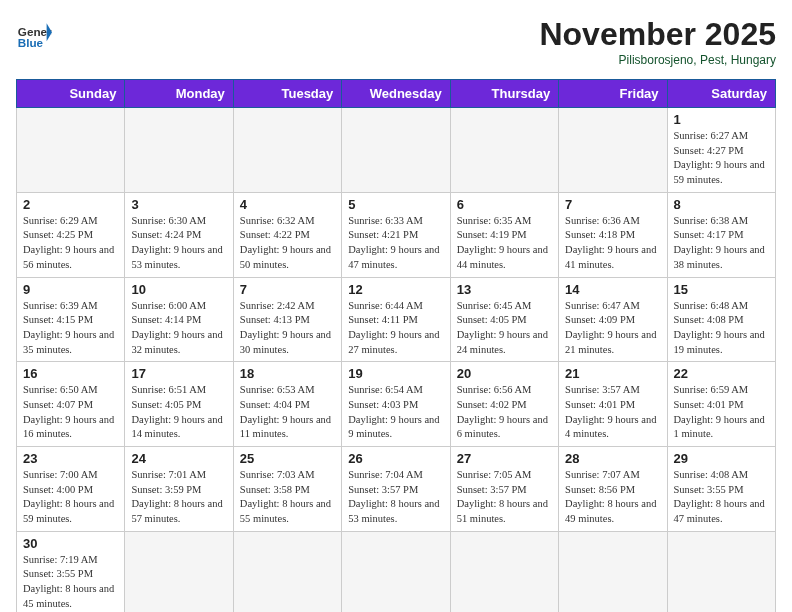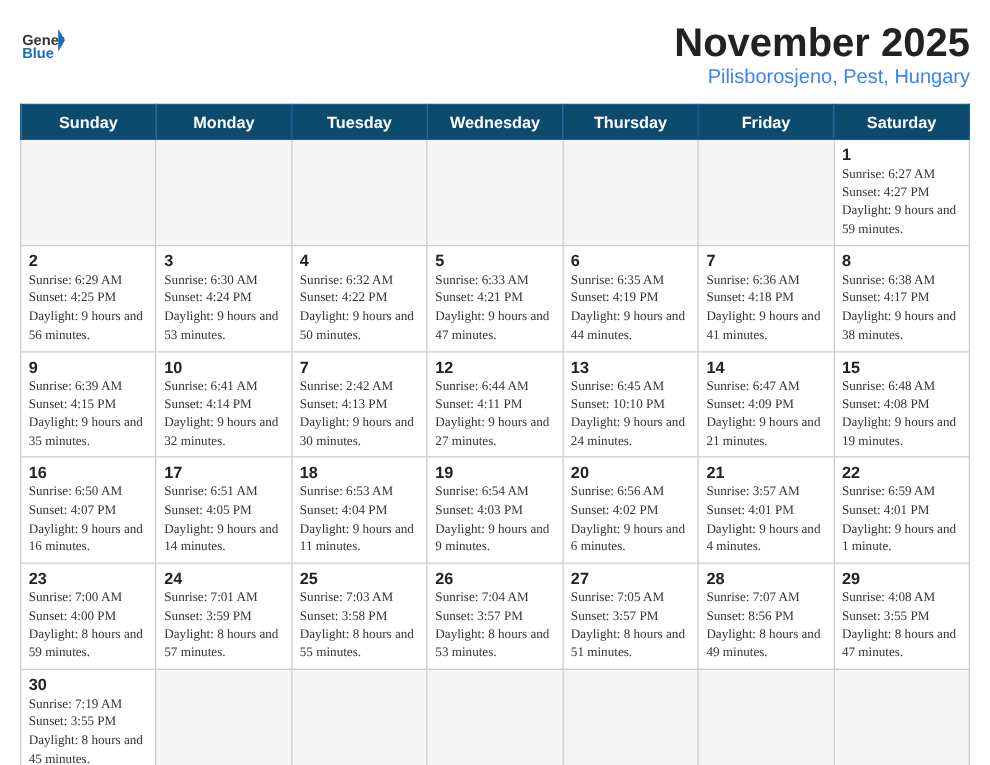--- a/index.html
+++ b/index.html
@@ -27,35 +27,35 @@
     }
     .title-area {
       text-align: right;
     }
     .month-title {
       font-size: 32px;
       font-weight: bold;
       color: #222;
     }
     .location-title {
-      font-size: 16px;
-      color: #3b82f6;
+      font-size: 12px;
+      color: #14532d;
     }
     .calendar {
       width: 100%;
       border-collapse: collapse;
       border: 1px solid #ccc;
     }
     .calendar th {
-      background: #0c4a6e;
+      background: #6d28d9;
       color: #fff;
       font-size: 13px;
       font-weight: bold;
       padding: 6px 8px;
-      text-align: center;
+      text-align: right;
       border: 1px solid #1a5a9a;
     }
     .calendar td {
       border: 1px solid #ccc;
       vertical-align: top;
       padding: 4px 6px;
       width: 108px;
       min-height: 80px;
       background: #fff;
       font-size: 11px;
@@ -179,21 +179,21 @@
       <tr>
         <td>
           <div class="day-number">9</div>
           <div class="day-info">Sunrise: 6:39 AM
 Sunset: 4:15 PM
 Daylight: 9 hours
 and 35 minutes.</div>
         </td>
         <td>
           <div class="day-number">10</div>
-          <div class="day-info">Sunrise: 6:41 AM
+          <div class="day-info">Sunrise: 6:00 AM
 Sunset: 4:14 PM
 Daylight: 9 hours
 and 32 minutes.</div>
         </td>
         <td>
           <div class="day-number">7</div>
           <div class="day-info">Sunrise: 2:42 AM
 Sunset: 4:13 PM
 Daylight: 9 hours
 and 30 minutes.</div>
@@ -201,21 +201,21 @@
         <td>
           <div class="day-number">12</div>
           <div class="day-info">Sunrise: 6:44 AM
 Sunset: 4:11 PM
 Daylight: 9 hours
 and 27 minutes.</div>
         </td>
         <td>
           <div class="day-number">13</div>
           <div class="day-info">Sunrise: 6:45 AM
-Sunset: 10:10 PM
+Sunset: 4:05 PM
 Daylight: 9 hours
 and 24 minutes.</div>
         </td>
         <td>
           <div class="day-number">14</div>
           <div class="day-info">Sunrise: 6:47 AM
 Sunset: 4:09 PM
 Daylight: 9 hours
 and 21 minutes.</div>
         </td>

